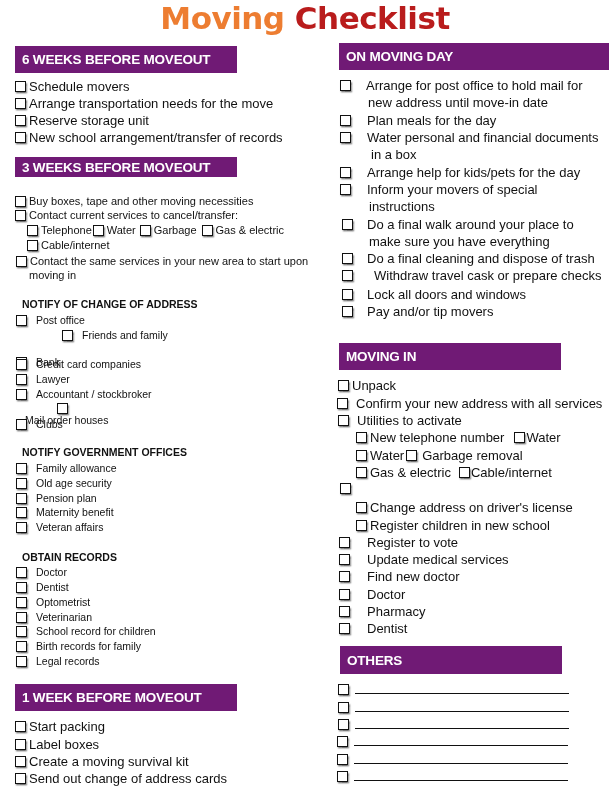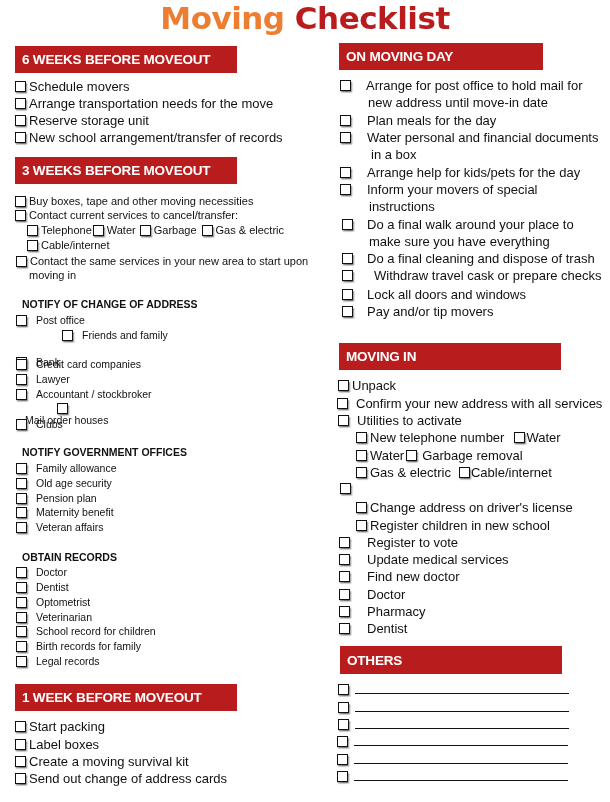--- a/index.html
+++ b/index.html
@@ -2,21 +2,21 @@
 <html><head>
 <meta charset="utf-8">
 <style>
   * { box-sizing: border-box; margin: 0; padding: 0; }
   body { width: 610px; height: 802px; background: #fff; position: relative; overflow: hidden;
          font-family: "Liberation Sans", "DejaVu Sans", sans-serif; color: #111; }
   .title { position: absolute; top: 0; left: 0; width: 610px; text-align: center;
            font-family: "DejaVu Sans", sans-serif; font-weight: bold; font-size: 31px; letter-spacing: -0.5px; line-height: 36px; }
   .title .accent { color: #ED7D31; }
   .title .rest { color: #b91c1c; }
-  .hdr { position: absolute; background: #b91c1c; color: #fff; font-weight: bold; font-size: 13.5px;
+  .hdr { position: absolute; background: #701a75; color: #fff; font-weight: bold; font-size: 13.5px;
          padding-left: 7px; display: flex; align-items: center; letter-spacing: -0.2px; }
   .cb { display: inline-block; width: 11px; height: 11px; border: 1px solid #111; background: #fff;
         box-shadow: 1px 1.5px 1.5px #777; vertical-align: middle; flex: none; }
   .row { position: absolute; display: flex; align-items: center; white-space: nowrap; }
   .row .t { margin-left: 3px; }
   .l13 { font-size: 13px; }
   .l11 { font-size: 11px; }
   .l10 { font-size: 10.5px; }
   .sub { position: absolute; font-size: 10.5px; font-weight: bold; }
   .cont { position: absolute; white-space: nowrap; }
@@ -38,21 +38,21 @@
   </div>
 <div class="row l13" style="left:15px;top:113px;">
     <span class="cb"></span>
     <span class="t">Reserve storage unit</span>
   </div>
 <div class="row l13" style="left:15px;top:130px;">
     <span class="cb"></span>
     <span class="t">New school arrangement/transfer of records</span>
   </div>
 
-<div class="hdr" style="left:15px;top:157px;width:222px;height:27px;">3 WEEKS BEFORE MOVEOUT</div>
+<div class="hdr" style="left:15px;top:157px;width:222px;height:20px;">3 WEEKS BEFORE MOVEOUT</div>
 <div class="row l11" style="left:15px;top:195px;">
     <span class="cb"></span>
     <span class="t">Buy boxes, tape and other moving necessities</span>
   </div>
 <div class="row l11" style="left:15px;top:209px;">
     <span class="cb"></span>
     <span class="t">Contact current services to cancel/transfer:</span>
   </div>
 <div class="row l11" style="left:27px;top:224px;">
   <span class="cb"></span>
@@ -175,21 +175,21 @@
   </div>
 <div class="row l13" style="left:15px;top:754px;">
     <span class="cb"></span>
     <span class="t">Create a moving survival kit</span>
   </div>
 <div class="row l13" style="left:15px;top:771px;">
     <span class="cb"></span>
     <span class="t">Send out change of address cards</span>
   </div>
 
-<div class="hdr" style="left:339px;top:43px;width:204px;height:27px;">ON MOVING DAY</div>
+<div class="hdr" style="left:339px;top:43px;width:270px;height:27px;">ON MOVING DAY</div>
 <div class="row l13" style="left:340px;top:78px;">
     <span class="cb"></span>
     <span class="t" style="margin-left:15px">Arrange for post office to hold mail for</span>
   </div>
 <div class="cont l13" style="left:368px;top:95px;">new address until move-in date</div>
 <div class="row l13" style="left:340px;top:113px;">
     <span class="cb"></span>
     <span class="t" style="margin-left:16px">Plan meals for the day</span>
   </div>
 <div class="row l13" style="left:340px;top:130px;">

